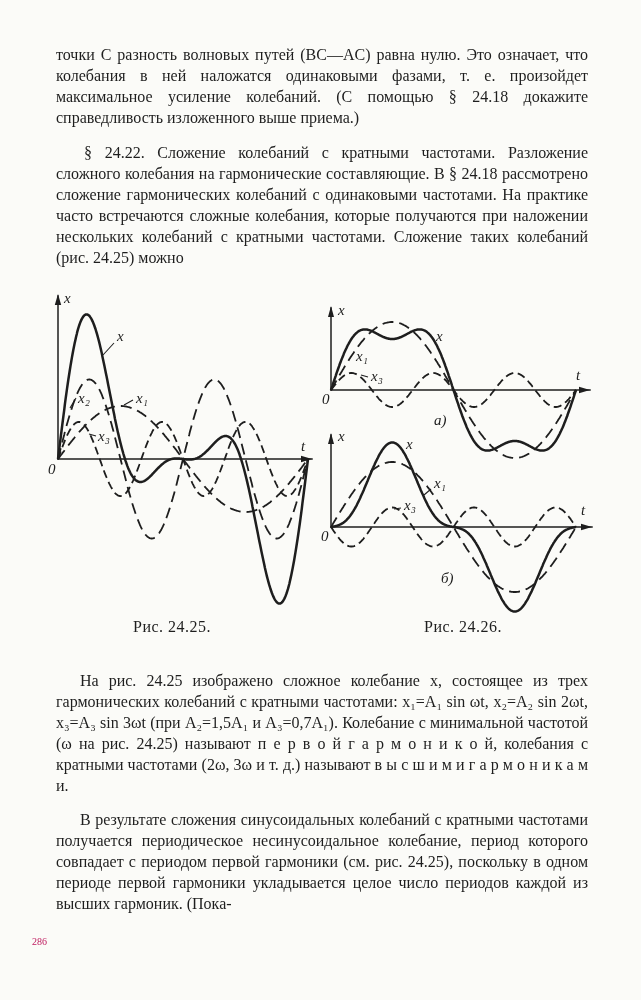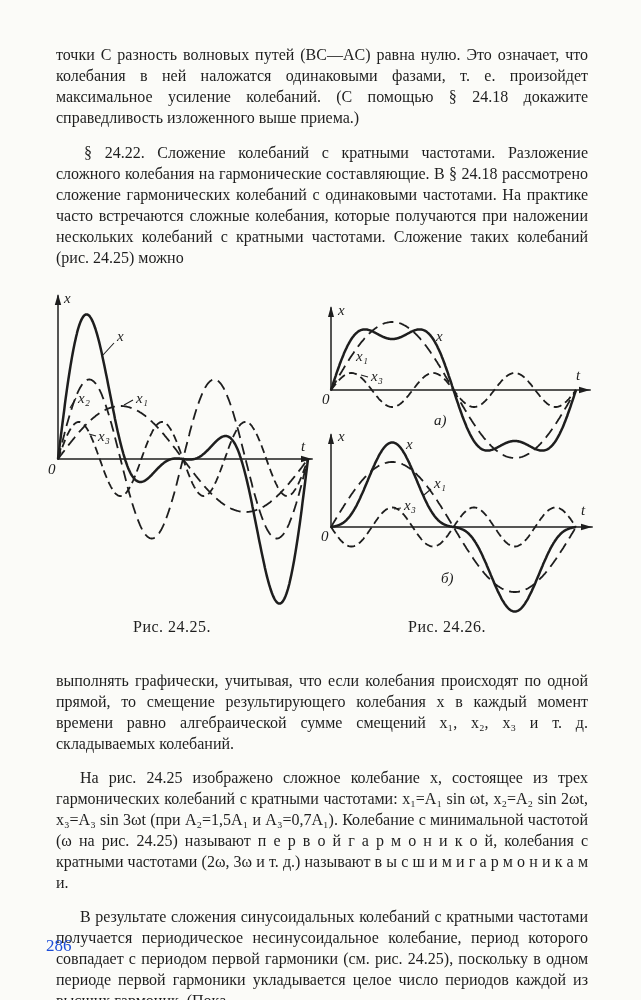--- a/index.html
+++ b/index.html
@@ -22,21 +22,21 @@
   .fig{position:absolute}
   .ax{stroke:#1e1e1e;stroke-width:1.5;fill:none;stroke-linecap:square}
   .arr{fill:#1e1e1e;stroke:none}
   .c{fill:none;stroke:#1e1e1e;stroke-linejoin:round}
   .solid{stroke-width:2.5}
   .dash{stroke-width:1.8;stroke-dasharray:11 6}
   .dash3{stroke-width:1.8;stroke-dasharray:8 4.5}
   .lab{font:italic 15px "Liberation Serif","DejaVu Serif",serif;fill:#1e1e1e}
   .ptr{stroke:#1e1e1e;stroke-width:1.1}
   .cap{position:absolute;font-size:16px;letter-spacing:.5px;color:#1e1e1e}
-  .pagenum{position:absolute;left:46px;top:936px;font-size:17px;color:#1d4ed8}
+  .pagenum{position:absolute;left:32px;top:936px;font-size:10px;color:#be185d}
 </style>
 </head>
 <body>
 
 <div class="page">
 
   <div class="textcol top">
     <p class="para">точки C разность волновых путей (BC—AC) равна нулю. Это означает, что колебания в ней наложатся одинаковыми фазами, т. е. произойдет максимальное усиление колебаний. (С помощью § 24.18 докажите справедливость изложенного выше приема.)</p>
     <p class="para sect"><b>§ 24.22. Сложение колебаний с кратными частотами. Разложение сложного колебания на гармонические составляющие.</b><span> В § 24.18 рассмотрено сложение гармонических колебаний с одинаковыми частотами. На практике часто встречаются сложные колебания, которые получаются при наложении нескольких колебаний с кратными частотами. Сложение таких колебаний (рис. 24.25) можно</span></p>
   </div>
@@ -101,22 +101,21 @@
     <text class="lab" x="1" y="116">0</text>
     <text class="lab" x="86" y="24">x</text>
     <line class="ptr" x1="111" y1="64" x2="104" y2="70"></line>
     <text class="lab" x="114" y="63">x₁</text>
     <line class="ptr" x1="81" y1="83" x2="74" y2="84"></line>
     <text class="lab" x="84" y="85">x₃</text>
     <text class="lab" x="121" y="158">б)</text>
   </svg>
 
   <div class="cap" style="left:133px;top:618px">Рис. 24.25.</div>
-  <div class="cap" style="left:408px;top:618px">Рис. 24.26.</div>
+  <div class="cap" style="left:424px;top:618px">Рис. 24.26.</div>
 
   <div class="textcol bot">
-    <p class="para">выполнять графически, учитывая, что если колебания происходят по одной прямой, то смещение результирующего колебания x в каждый момент времени равно алгебраической сумме смещений x₁, x₂, x₃ и т. д. складываемых колебаний.</p>
     <p class="para ind">На рис. 24.25 изображено сложное колебание x, состоящее из трех гармонических колебаний с кратными частотами: x₁=A₁ sin ωt, x₂=A₂ sin 2ωt, x₃=A₃ sin 3ωt (при A₂=1,5A₁ и A₃=0,7A₁). Колебание с минимальной частотой (ω на рис. 24.25) называют п е р в о й  г а р м о н и к о й, колебания с кратными частотами (2ω, 3ω и т. д.) называют в ы с ш и м и  г а р м о н и к а м и.</p>
     <p class="para ind">В результате сложения синусоидальных колебаний с кратными частотами получается периодическое несинусоидальное колебание, период которого совпадает с периодом первой гармоники (см. рис. 24.25), поскольку в одном периоде первой гармоники укладывается целое число периодов каждой из высших гармоник. (Пока-</p>
   </div>
 
   <div class="pagenum">286</div>
 </div>
 
 </body></html>

